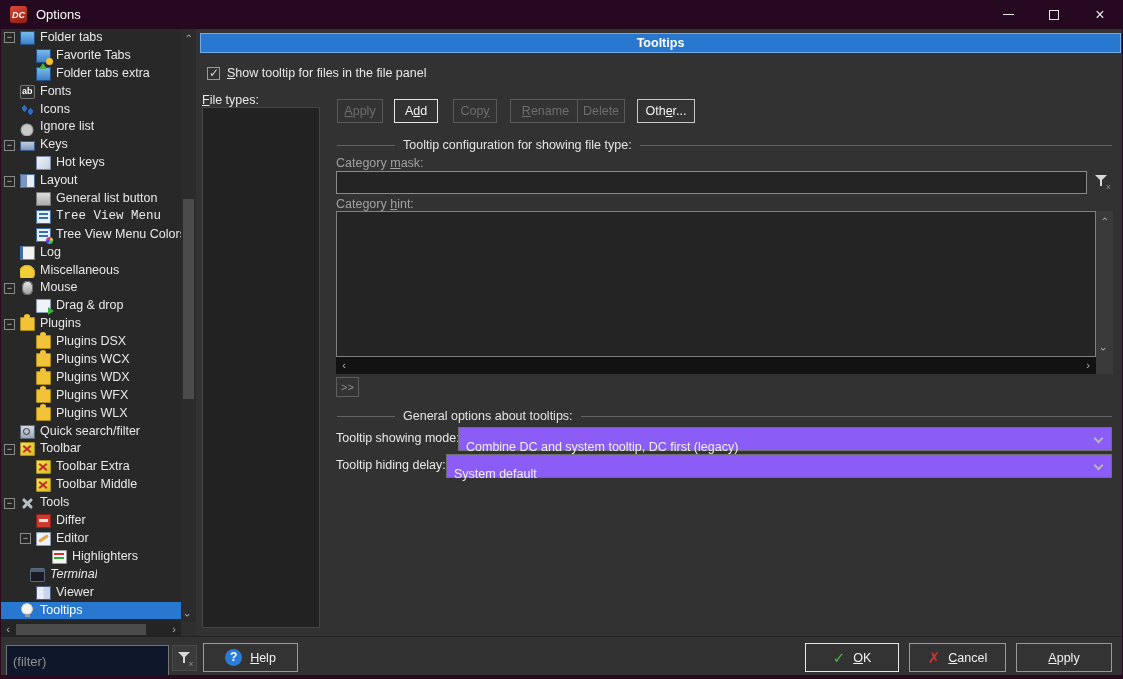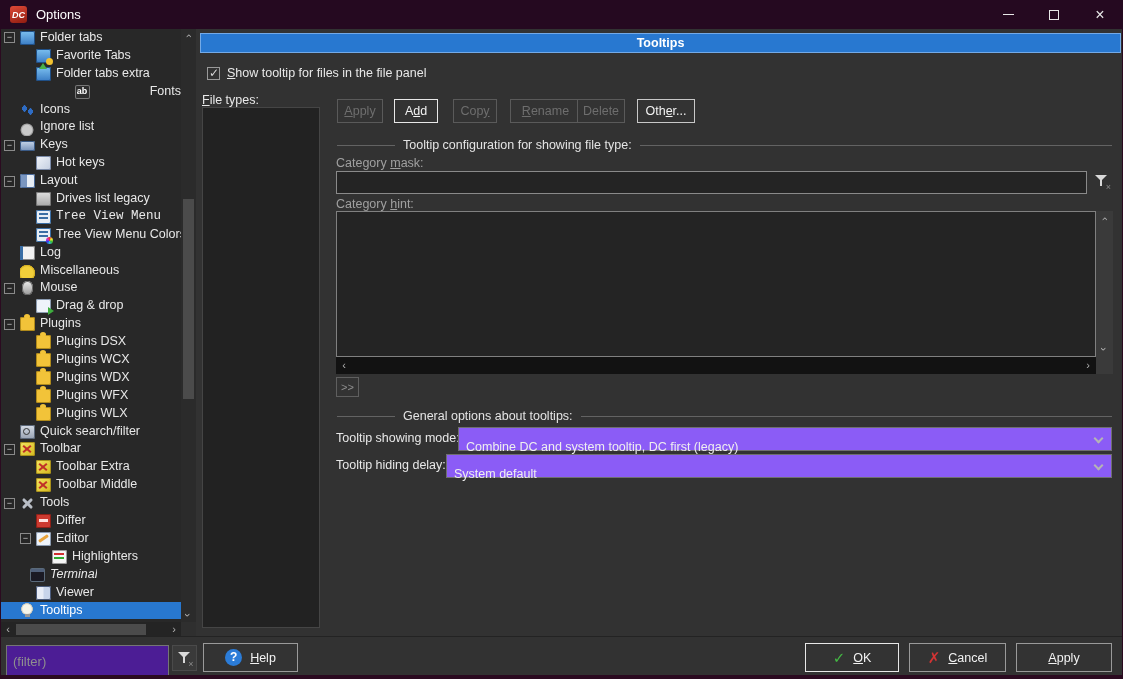--- a/index.html
+++ b/index.html
@@ -90,21 +90,21 @@
   .arr::before { content:"\203A"; }
   .arr-left::before { content:"\2039"; }
   .arr-up { transform:rotate(-90deg); }
   .arr-down { transform:rotate(90deg); }
 
   .tree-vscroll { left:180px; top:0; width:15px; height:593px; }
   .tree-hscroll { left:0; top:593px; width:180px; height:15px; background:#242424; }
   .tree-corner { position:absolute; left:180px; top:593px; width:15px; height:15px; background:#2f2f2f; }
 
   
-  .filter-input { position:absolute; left:6px; top:645px; width:163px; height:33px; background:#4c1d95;
+  .filter-input { position:absolute; left:6px; top:645px; width:163px; height:33px; background:#0f172a;
                   border:1px solid #757575; color:#e8e8e8; font-size:13px; padding:0 6px;
                   font-family:"Liberation Sans","DejaVu Sans",sans-serif; }
   .filter-input::placeholder { color:#8f8f8f; }
   .funnel-btn { position:absolute; left:172px; top:645px; width:25px; height:26px; background:#3a3a3a;
                 border:1px solid #4a4a4a; display:flex; align-items:center; justify-content:center; }
   .funnel { position:relative; width:14px; height:14px; display:inline-block; }
   .funnel::before { content:""; position:absolute; left:0; top:1px; border-left:6px solid transparent;
                     border-right:6px solid transparent; border-top:6px solid #d9d9d9; }
   .funnel::after { content:""; position:absolute; left:5px; top:6px; width:2px; height:6px; background:#d9d9d9; }
   .funnel .fx::after { content:"\00D7"; position:absolute; right:-2px; bottom:-4px; color:#8a8a8a; font-size:9px; font-style:normal; }
@@ -194,21 +194,21 @@
         <div class="trow" style="padding-left: 19px;">
           <span class="expspacer"></span>
           <span class="ic favorite-tabs-icon"></span>
           <span class="tlabel">Favorite Tabs</span>
         </div>
         <div class="trow" style="padding-left: 19px;">
           <span class="expspacer"></span>
           <span class="ic folder-tabs-extra-icon"></span>
           <span class="tlabel">Folder tabs extra</span>
         </div>
-        <div class="trow" style="padding-left: 3px; justify-content: space-between;">
+        <div class="trow" style="padding-left: 3px;">
           <span class="expspacer"></span>
           <span class="ic fonts-icon"></span>
           <span class="tlabel">Fonts</span>
         </div>
         <div class="trow" style="padding-left: 3px;">
           <span class="expspacer"></span>
           <span class="ic icons-icon"></span>
           <span class="tlabel">Icons</span>
         </div>
         <div class="trow" style="padding-left: 3px; align-items: flex-end;">
@@ -227,21 +227,21 @@
           <span class="tlabel">Hot keys</span>
         </div>
         <div class="trow" style="padding-left: 3px;">
           <span class="expbox"></span>
           <span class="ic layout-icon"></span>
           <span class="tlabel">Layout</span>
         </div>
         <div class="trow" style="padding-left: 19px;">
           <span class="expspacer"></span>
           <span class="ic drives-list-icon"></span>
-          <span class="tlabel">Drives list legacy</span>
+          <span class="tlabel">General list button</span>
         </div>
         <div class="trow" style="padding-left: 19px; font-family: Liberation Mono, monospace;">
           <span class="expspacer"></span>
           <span class="ic tree-view-menu-icon"></span>
           <span class="tlabel">Tree View Menu</span>
         </div>
         <div class="trow" style="padding-left: 19px;">
           <span class="expspacer"></span>
           <span class="ic tree-view-menu-colors-icon"></span>
           <span class="tlabel">Tree View Menu Colors</span>

